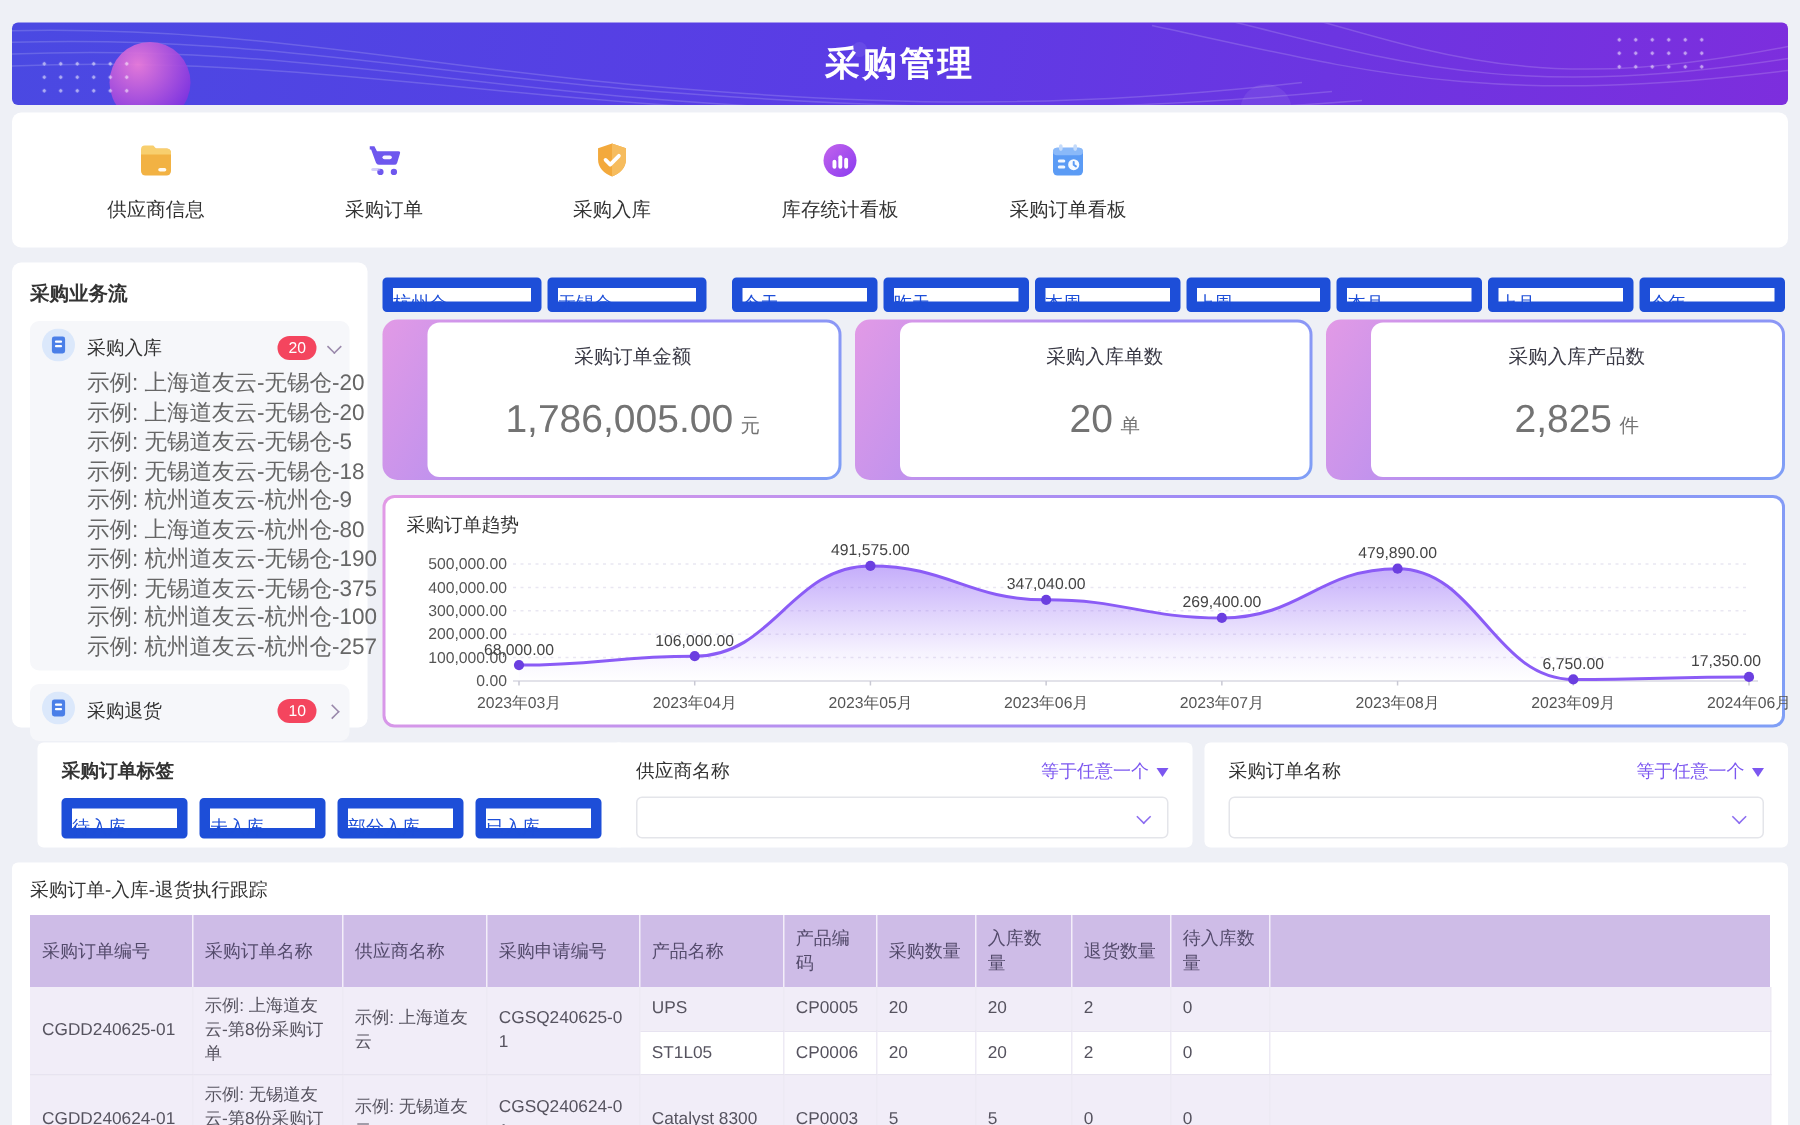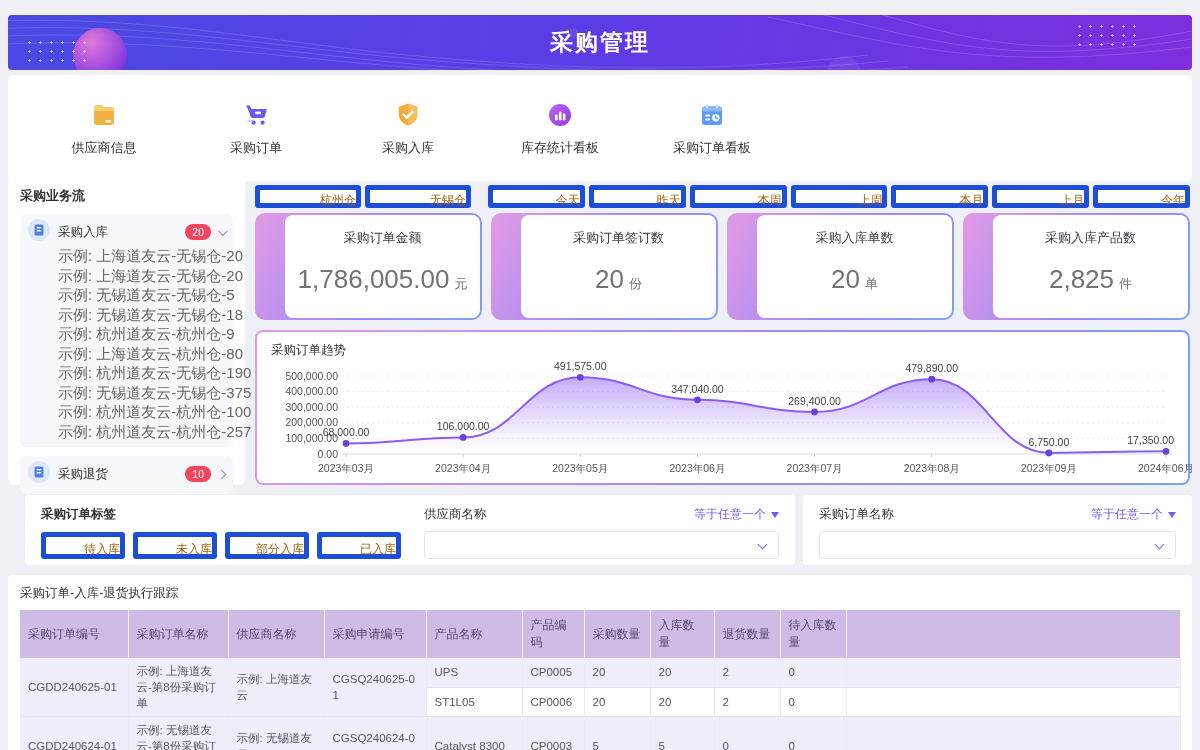--- a/index.html
+++ b/index.html
@@ -10,41 +10,41 @@
   .banner { position:absolute; left:8px; top:15px; width:1184px; height:55px; border-radius:4px;
             background:linear-gradient(100deg,#4a49e2 0%,#5b3ce5 48%,#7d2edd 100%); overflow:hidden; }
   .banner-title { position:absolute; width:100%; text-align:center; line-height:55px; color:#fff;
                   font-size:23px; font-weight:bold; letter-spacing:2px; z-index:3;border-radius:19px; }
   .banner-deco { position:absolute; inset:0; z-index:1; }
   .dots { position:absolute; z-index:2; background-image:radial-gradient(rgba(255,255,255,.55) 1.2px, transparent 1.4px); background-size:11px 9px; }
   .dots-left { left:16px; bottom:5px; width:62px; height:27px; }
   .dots-right { right:56px; top:7px; width:62px; height:27px; }
 
   
-  .nav-card { position:absolute; left:8px; top:75px; width:1184px; height:106px; background:#fff; border-radius:6px;
+  .nav-card { position:absolute; left:8px; top:75px; width:1184px; height:90px; background:#fff; border-radius:6px;
               display:flex; align-items:center; padding-left:20px; }
   .nav-item { width:152px; display:flex; flex-direction:column; align-items:center; cursor:pointer; }
   .nav-item .ic { height:30px; display:flex; align-items:flex-end; }
   .nav-item .lbl { margin-top:10px; font-size:13px; color:#333; }
 
   
   .sidebar { position:absolute; left:8px; top:175px; width:237px; height:310px; background:#fff; border-radius:6px; padding:12px; }
   .sidebar-title { font-size:13px; font-weight:bold; color:#333; }
   .sb-group { background:#f6f7fa; border-radius:6px; margin-top:9px; padding:4px 8px 6px 8px; }
   .sb-head { display:flex; align-items:center; height:28px; cursor:pointer; }
   .sb-head .txt { font-size:12.5px; color:#333; margin-left:8px; }
   .badge { margin-left:auto; background:#f4455e; color:#fff; font-size:10.5px; line-height:16px; padding:0 7px; border-radius:9px; }
   .chev { margin-left:7px; width:7px; height:7px; border-right:1.4px solid #98a; border-bottom:1.4px solid #98a; }
   .chev.down { transform:rotate(45deg) translateY(-2px); }
   .chev.right { transform:rotate(-45deg); }
   .sb-item { font-size:15px; color:#666; line-height:19.5px; padding-left:30px; white-space:nowrap; cursor:pointer; }
 
   
-  .btn { background:#fff; border:5px solid #1d4ed8; border-radius:3px; font-size:12px; color:#a16207;
-         text-align:right; cursor:pointer; }
+  .btn { background:#fff; border:7px solid #1d4ed8; border-radius:3px; font-size:12px; color:#1d4ed8;
+         text-align:left; cursor:pointer; }
   .wh-row { position:absolute; left:255px; top:185px; width:216px; display:flex; gap:4px; }
   .wh-row .btn { flex:1; height:23px; line-height:21px; }
   .date-row { position:absolute; left:488px; top:185px; width:702px; display:flex; gap:4px; }
   .date-row .btn { flex:1; height:23px; line-height:21px; }
 
   
   .stats-row { position:absolute; left:255px; top:213px; width:935px; display:flex; gap:9px; }
   .stat-card { flex:1; height:107px; border-radius:10px; padding:2px;
                background:linear-gradient(120deg,#e29ae6 0%,#9c8af5 55%,#7f9ff6 100%); }
   .stat-inner { background:#fff; border-radius:8px; height:100%; display:flex; flex-direction:column; align-items:center;margin-left:28px; }
@@ -243,26 +243,20 @@
     <div class="btn">本月</div>
     <div class="btn">上月</div>
     <div class="btn">今年</div>
   </div>
 
 <div class="stats-row" id="stats-row">
     <div class="stat-card">
       <div class="stat-inner">
         <div class="stat-label">采购订单金额</div>
         <div class="stat-value">1,786,005.00<span class="unit">元</span></div>
-      </div>
-    </div>
-    <div class="stat-card">
-      <div class="stat-inner">
-        <div class="stat-label">采购订单签订数</div>
-        <div class="stat-value">20<span class="unit">份</span></div>
       </div>
     </div>
     <div class="stat-card">
       <div class="stat-inner">
         <div class="stat-label">采购入库单数</div>
         <div class="stat-value">20<span class="unit">单</span></div>
       </div>
     </div>
     <div class="stat-card">
       <div class="stat-inner">

